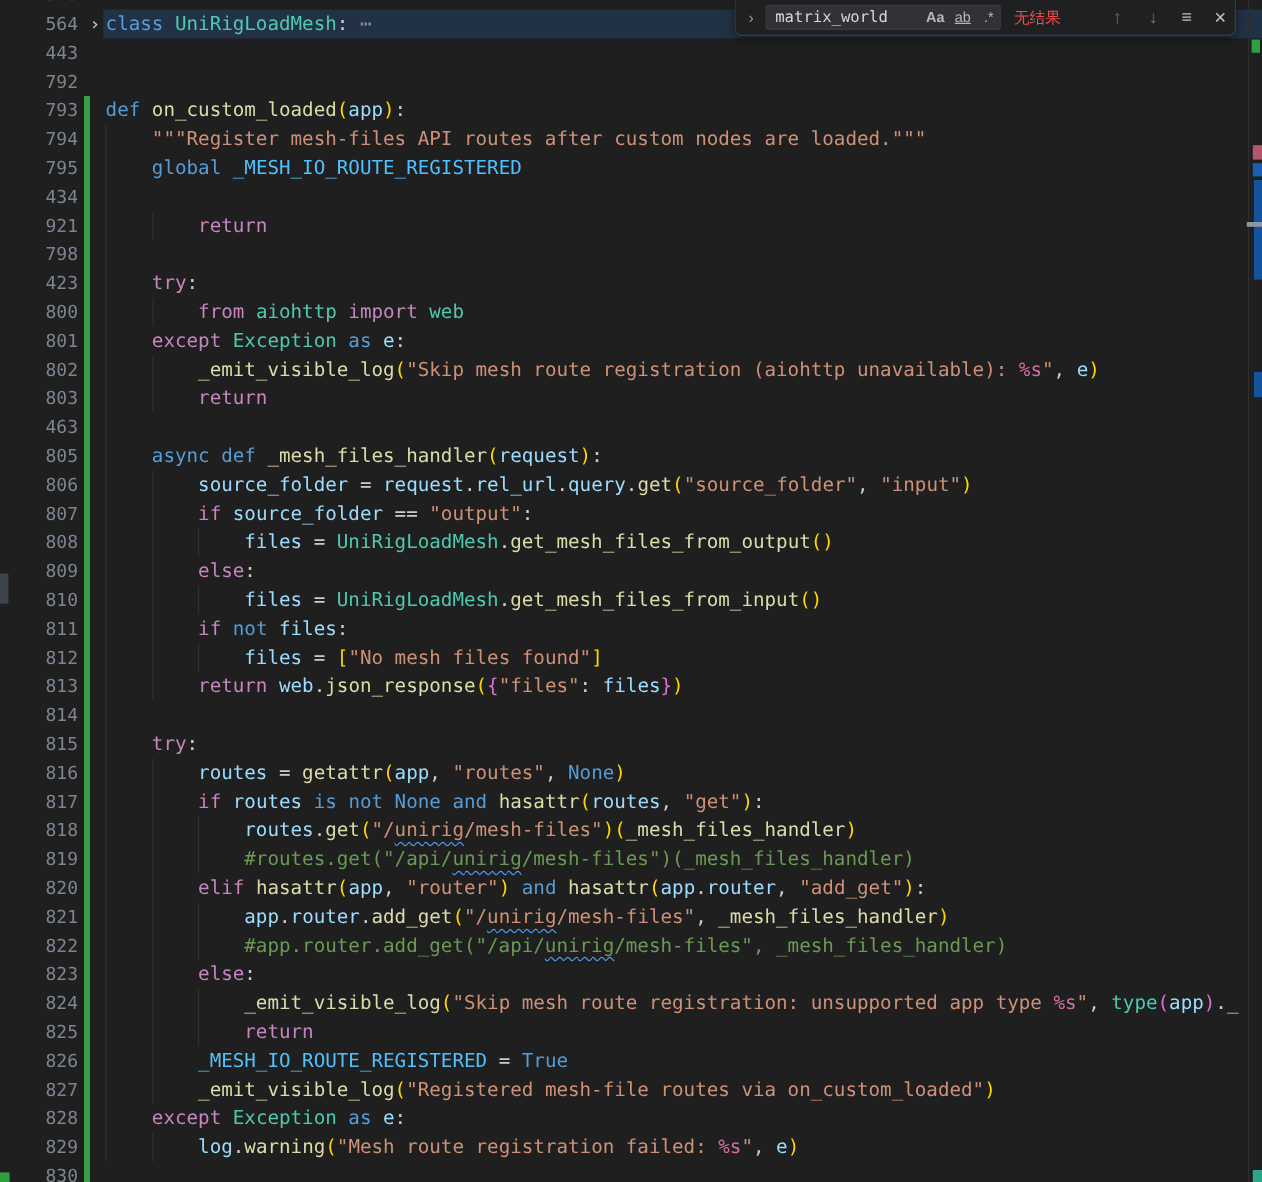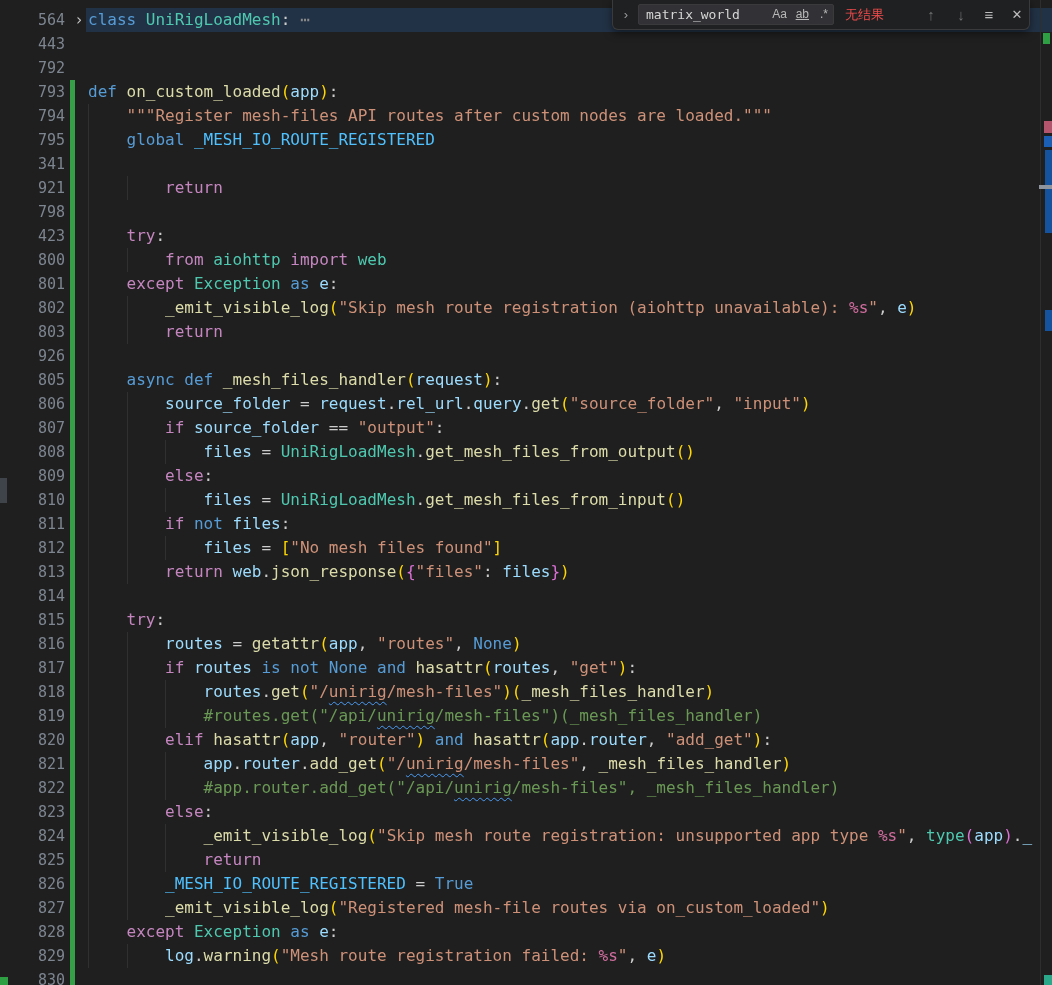--- a/index.html
+++ b/index.html
@@ -30,21 +30,21 @@
     border:1px solid #3a3a3c;border-top:none;border-radius:0 0 6px 6px;
     box-shadow:0 3px 9px rgba(0,0,0,.5);z-index:9;font-family:"Liberation Sans",sans-serif;}
   #find-toggle-chevron{position:absolute;left:4px;top:0;width:18px;height:29px;line-height:29px;
     text-align:center;color:#9a9a9a;font-size:13px;cursor:pointer;}
   #find-input{position:absolute;left:25px;top:4px;width:196px;height:21px;background:#323236;
     border:1px solid #3a3a3c;border-radius:2px;box-sizing:border-box;}
   #find-query{position:absolute;left:7px;top:0;height:19px;line-height:19px;color:#d6d6d6;
     font-family:"DejaVu Sans Mono",monospace;font-size:13px;}
   .find-opt{position:absolute;top:0;height:19px;line-height:19px;color:#b8b8b8;font-size:12px;
     cursor:pointer;font-family:"Liberation Sans",sans-serif;}
-  #opt-case{right:46px;}
+  #opt-case{right:46px;font-weight:bold;}
   #opt-word{right:24px;text-decoration:underline;}
   #opt-regex{right:5px;letter-spacing:0;}
   #find-results{position:absolute;left:232px;top:0;height:29px;line-height:29px;color:#f14c4c;
     font-size:13px;white-space:nowrap;}
   .find-btn{position:absolute;top:0;width:24px;height:29px;line-height:29px;text-align:center;
     font-size:15px;cursor:pointer;}
   #btn-prev{left:306px;color:#6f6f6f;}
   #btn-next{left:336px;color:#6f6f6f;}
   #btn-selection{left:364px;color:#bdbdbd;}
   #btn-close{left:392px;color:#bdbdbd;font-size:13px;}
@@ -62,29 +62,29 @@
 
   <div id="fold-chevron">›</div>
 
   <div id="code-area">
       <div class="row" style="top: 8px;"><span class="lnum">564</span><span class="codeline"><span style="color: rgb(86, 156, 214);">class </span><span style="color: rgb(78, 201, 176);">UniRigLoadMesh</span><span style="color: rgb(204, 204, 204);">:</span><span style="color: rgb(138, 138, 138);"> ⋯</span></span></div>
       <div class="row" style="top: 32px;"><span class="lnum">443</span><span class="codeline"></span></div>
       <div class="row" style="top: 56px;"><span class="lnum">792</span><span class="codeline"></span></div>
       <div class="row" style="top: 80px;"><span class="lnum">793</span><span class="codeline"><span style="color: rgb(86, 156, 214);">def </span><span style="color: rgb(220, 220, 170);">on_custom_loaded</span><span style="color: rgb(255, 215, 0);">(</span><span style="color: rgb(156, 220, 254);">app</span><span style="color: rgb(255, 215, 0);">)</span><span style="color: rgb(204, 204, 204);">:</span></span></div>
       <div class="row" style="top: 104px;"><div class="guide" style="left: 88px;"></div><span class="lnum">794</span><span class="codeline"><span style="color: rgb(204, 204, 204);">    </span><span style="color: rgb(206, 145, 120);">"""Register mesh-files API routes after custom nodes are loaded."""</span></span></div>
       <div class="row" style="top: 128px;"><div class="guide" style="left: 88px;"></div><span class="lnum">795</span><span class="codeline"><span style="color: rgb(204, 204, 204);">    </span><span style="color: rgb(86, 156, 214);">global </span><span style="color: rgb(79, 193, 255);">_MESH_IO_ROUTE_REGISTERED</span></span></div>
-      <div class="row" style="top: 152px;"><div class="guide" style="left: 88px;"></div><span class="lnum">341</span></div>
+      <div class="row" style="top: 152px;"><div class="guide" style="left: 88px;"></div><span class="lnum">434</span></div>
       <div class="row" style="top: 176px;"><div class="guide" style="left: 88px;"></div><div class="guide" style="left: 126.52px;"></div><span class="lnum">921</span><span class="codeline"><span style="color: rgb(204, 204, 204);">        </span><span style="color: rgb(197, 134, 192);">return</span></span></div>
       <div class="row" style="top: 200px;"><div class="guide" style="left: 88px;"></div><span class="lnum">798</span><span class="codeline"></span></div>
       <div class="row" style="top: 224px;"><div class="guide" style="left: 88px;"></div><span class="lnum">423</span><span class="codeline"><span style="color: rgb(204, 204, 204);">    </span><span style="color: rgb(197, 134, 192);">try</span><span style="color: rgb(204, 204, 204);">:</span></span></div>
       <div class="row" style="top: 248px;"><div class="guide" style="left: 88px;"></div><div class="guide" style="left: 126.52px;"></div><span class="lnum">800</span><span class="codeline"><span style="color: rgb(204, 204, 204);">        </span><span style="color: rgb(197, 134, 192);">from </span><span style="color: rgb(78, 201, 176);">aiohttp </span><span style="color: rgb(197, 134, 192);">import </span><span style="color: rgb(78, 201, 176);">web</span></span></div>
       <div class="row" style="top: 272px;"><div class="guide" style="left: 88px;"></div><span class="lnum">801</span><span class="codeline"><span style="color: rgb(204, 204, 204);">    </span><span style="color: rgb(197, 134, 192);">except </span><span style="color: rgb(78, 201, 176);">Exception </span><span style="color: rgb(86, 156, 214);">as </span><span style="color: rgb(156, 220, 254);">e</span><span style="color: rgb(204, 204, 204);">:</span></span></div>
       <div class="row" style="top: 296px;"><div class="guide" style="left: 88px;"></div><div class="guide" style="left: 126.52px;"></div><span class="lnum">802</span><span class="codeline"><span style="color: rgb(204, 204, 204);">        </span><span style="color: rgb(220, 220, 170);">_emit_visible_log</span><span style="color: rgb(255, 215, 0);">(</span><span style="color: rgb(206, 145, 120);">"Skip mesh route registration (aiohttp unavailable): </span><span style="color: rgb(209, 109, 158);">%s</span><span style="color: rgb(206, 145, 120);">"</span><span style="color: rgb(204, 204, 204);">, </span><span style="color: rgb(156, 220, 254);">e</span><span style="color: rgb(255, 215, 0);">)</span></span></div>
       <div class="row" style="top: 320px;"><div class="guide" style="left: 88px;"></div><div class="guide" style="left: 126.52px;"></div><span class="lnum">803</span><span class="codeline"><span style="color: rgb(204, 204, 204);">        </span><span style="color: rgb(197, 134, 192);">return</span></span></div>
-      <div class="row" style="top: 344px;"><div class="guide" style="left: 88px;"></div><span class="lnum">926</span><span class="codeline"></span></div>
+      <div class="row" style="top: 344px;"><div class="guide" style="left: 88px;"></div><span class="lnum">463</span><span class="codeline"></span></div>
       <div class="row" style="top: 368px;"><div class="guide" style="left: 88px;"></div><span class="lnum">805</span><span class="codeline"><span style="color: rgb(204, 204, 204);">    </span><span style="color: rgb(86, 156, 214);">async </span><span style="color: rgb(86, 156, 214);">def </span><span style="color: rgb(220, 220, 170);">_mesh_files_handler</span><span style="color: rgb(255, 215, 0);">(</span><span style="color: rgb(156, 220, 254);">request</span><span style="color: rgb(255, 215, 0);">)</span><span style="color: rgb(204, 204, 204);">:</span></span></div>
       <div class="row" style="top: 392px;"><div class="guide" style="left: 88px;"></div><div class="guide" style="left: 126.52px;"></div><span class="lnum">806</span><span class="codeline"><span style="color: rgb(204, 204, 204);">        </span><span style="color: rgb(156, 220, 254);">source_folder</span><span style="color: rgb(204, 204, 204);"> = </span><span style="color: rgb(156, 220, 254);">request</span><span style="color: rgb(204, 204, 204);">.</span><span style="color: rgb(156, 220, 254);">rel_url</span><span style="color: rgb(204, 204, 204);">.</span><span style="color: rgb(156, 220, 254);">query</span><span style="color: rgb(204, 204, 204);">.</span><span style="color: rgb(220, 220, 170);">get</span><span style="color: rgb(255, 215, 0);">(</span><span style="color: rgb(206, 145, 120);">"source_folder"</span><span style="color: rgb(204, 204, 204);">, </span><span style="color: rgb(206, 145, 120);">"input"</span><span style="color: rgb(255, 215, 0);">)</span></span></div>
       <div class="row" style="top: 416px;"><div class="guide" style="left: 88px;"></div><div class="guide" style="left: 126.52px;"></div><span class="lnum">807</span><span class="codeline"><span style="color: rgb(204, 204, 204);">        </span><span style="color: rgb(197, 134, 192);">if </span><span style="color: rgb(156, 220, 254);">source_folder</span><span style="color: rgb(204, 204, 204);"> == </span><span style="color: rgb(206, 145, 120);">"output"</span><span style="color: rgb(204, 204, 204);">:</span></span></div>
       <div class="row" style="top: 440px;"><div class="guide" style="left: 88px;"></div><div class="guide" style="left: 126.52px;"></div><div class="guide" style="left: 165.04px;"></div><span class="lnum">808</span><span class="codeline"><span style="color: rgb(204, 204, 204);">            </span><span style="color: rgb(156, 220, 254);">files</span><span style="color: rgb(204, 204, 204);"> = </span><span style="color: rgb(78, 201, 176);">UniRigLoadMesh</span><span style="color: rgb(204, 204, 204);">.</span><span style="color: rgb(220, 220, 170);">get_mesh_files_from_output</span><span style="color: rgb(255, 215, 0);">()</span></span></div>
       <div class="row" style="top: 464px;"><div class="guide" style="left: 88px;"></div><div class="guide" style="left: 126.52px;"></div><span class="lnum">809</span><span class="codeline"><span style="color: rgb(204, 204, 204);">        </span><span style="color: rgb(197, 134, 192);">else</span><span style="color: rgb(204, 204, 204);">:</span></span></div>
       <div class="row" style="top: 488px;"><div class="guide" style="left: 88px;"></div><div class="guide" style="left: 126.52px;"></div><div class="guide" style="left: 165.04px;"></div><span class="lnum">810</span><span class="codeline"><span style="color: rgb(204, 204, 204);">            </span><span style="color: rgb(156, 220, 254);">files</span><span style="color: rgb(204, 204, 204);"> = </span><span style="color: rgb(78, 201, 176);">UniRigLoadMesh</span><span style="color: rgb(204, 204, 204);">.</span><span style="color: rgb(220, 220, 170);">get_mesh_files_from_input</span><span style="color: rgb(255, 215, 0);">()</span></span></div>
       <div class="row" style="top: 512px;"><div class="guide" style="left: 88px;"></div><div class="guide" style="left: 126.52px;"></div><span class="lnum">811</span><span class="codeline"><span style="color: rgb(204, 204, 204);">        </span><span style="color: rgb(197, 134, 192);">if </span><span style="color: rgb(86, 156, 214);">not </span><span style="color: rgb(156, 220, 254);">files</span><span style="color: rgb(204, 204, 204);">:</span></span></div>
       <div class="row" style="top: 536px;"><div class="guide" style="left: 88px;"></div><div class="guide" style="left: 126.52px;"></div><div class="guide" style="left: 165.04px;"></div><span class="lnum">812</span><span class="codeline"><span style="color: rgb(204, 204, 204);">            </span><span style="color: rgb(156, 220, 254);">files</span><span style="color: rgb(204, 204, 204);"> = </span><span style="color: rgb(255, 215, 0);">[</span><span style="color: rgb(206, 145, 120);">"No mesh files found"</span><span style="color: rgb(255, 215, 0);">]</span></span></div>
       <div class="row" style="top: 560px;"><div class="guide" style="left: 88px;"></div><div class="guide" style="left: 126.52px;"></div><span class="lnum">813</span><span class="codeline"><span style="color: rgb(204, 204, 204);">        </span><span style="color: rgb(197, 134, 192);">return </span><span style="color: rgb(156, 220, 254);">web</span><span style="color: rgb(204, 204, 204);">.</span><span style="color: rgb(220, 220, 170);">json_response</span><span style="color: rgb(255, 215, 0);">(</span><span style="color: rgb(218, 112, 214);">{</span><span style="color: rgb(206, 145, 120);">"files"</span><span style="color: rgb(204, 204, 204);">: </span><span style="color: rgb(156, 220, 254);">files</span><span style="color: rgb(218, 112, 214);">}</span><span style="color: rgb(255, 215, 0);">)</span></span></div>
       <div class="row" style="top: 584px;"><div class="guide" style="left: 88px;"></div><span class="lnum">814</span><span class="codeline"></span></div>

